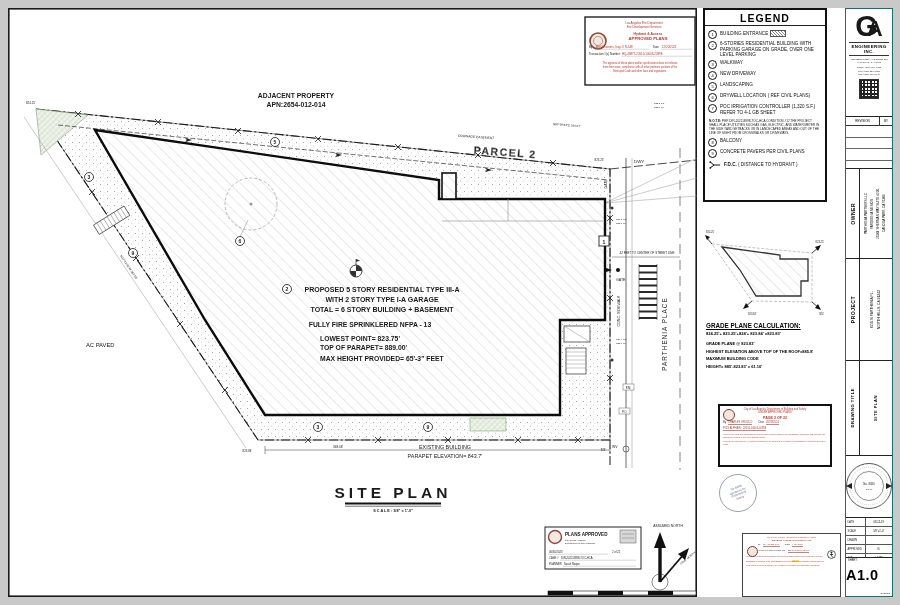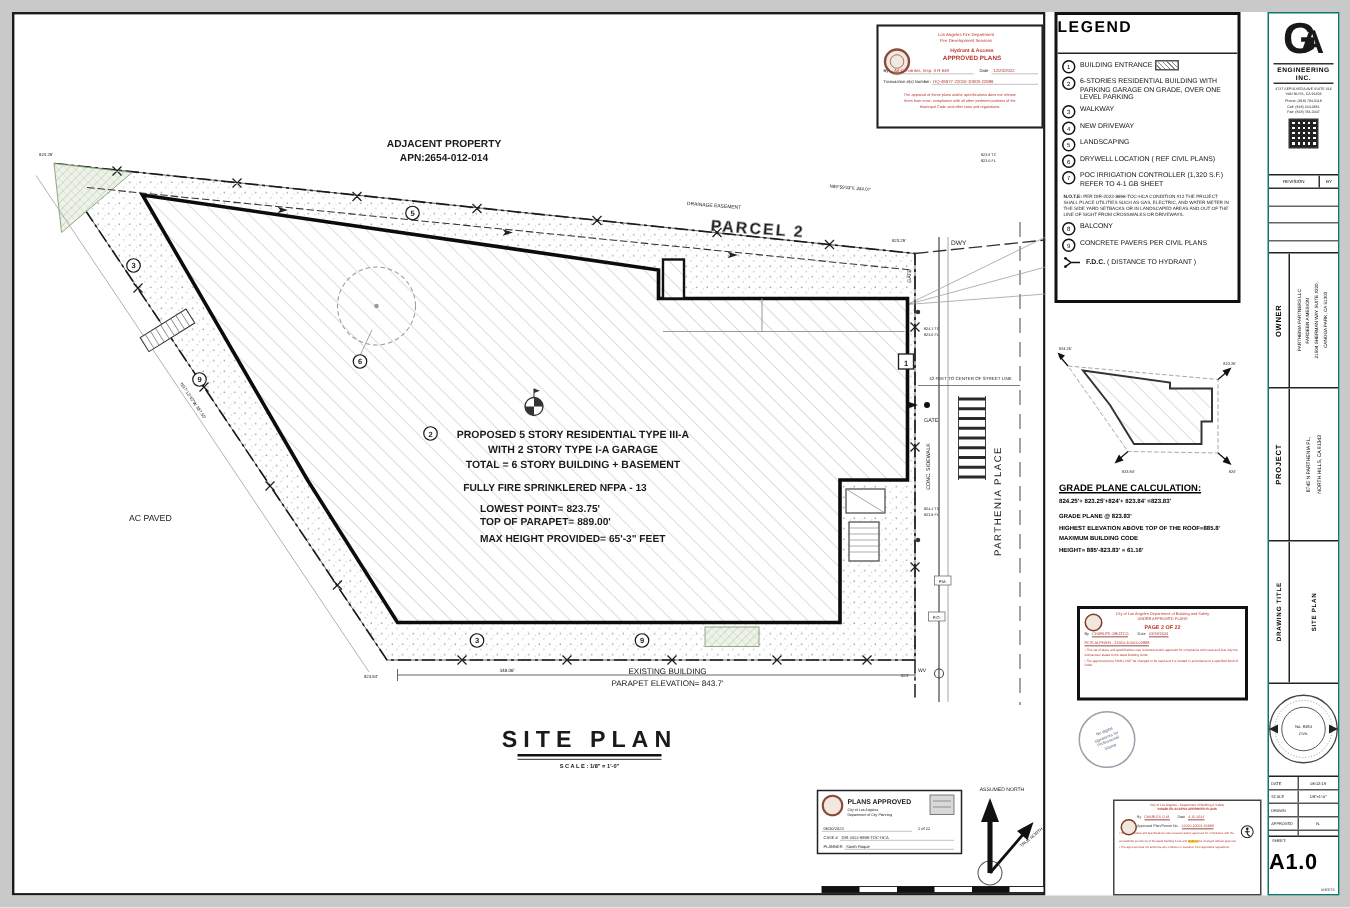--- a/index.html
+++ b/index.html
@@ -5,22 +5,22 @@
   html,body{margin:0;padding:0;}
   body{width:900px;height:605px;background:#c9c9c9;position:relative;
        font-family:"Liberation Sans",sans-serif;overflow:hidden;}
   .abs{position:absolute;box-sizing:border-box;}
   .sheet-bg{left:8px;top:8px;width:885px;height:589px;background:#ffffff;}
   svg{display:block;}
   svg text{fill:#1a1a1a;font-family:"Liberation Sans",sans-serif;}
   .red{fill:#b5382c;}
   
   .legend{left:703px;top:8px;width:124px;height:194px;border:2px solid #111;background:#fff;overflow:hidden;}
-  .legend-title{font-size:10.5px;font-weight:bold;text-align:left;letter-spacing:1px;
-                border-bottom:1px solid #222;padding:2px 0 11px;}
+  .legend-title{font-size:10.5px;font-weight:bold;text-align:center;letter-spacing:1px;
+                border-bottom:1px solid #222;padding:2px 0 1px;}
   .legend-body{padding:2px 3px;}
   .li{display:flex;align-items:flex-start;margin:2px 0;}
   .ln{flex:none;width:7px;height:7px;border:0.6px solid #111;border-radius:50%;
       font-size:4px;line-height:7px;text-align:center;margin-right:3px;}
   .lt{font-size:4.6px;line-height:1.25;color:#111;}
   .swatch{display:inline-block;width:14px;height:5px;vertical-align:middle;border:0.5px solid #555;
           background:repeating-linear-gradient(45deg,#fff 0 1.5px,#888 1.5px 2.2px);}
   .note{font-size:3.1px;line-height:1.3;color:#222;margin:3px 0 3px 1px;}
   .note b{font-size:3.2px;}
   .fdc-row{display:flex;align-items:center;margin-top:3px;}

